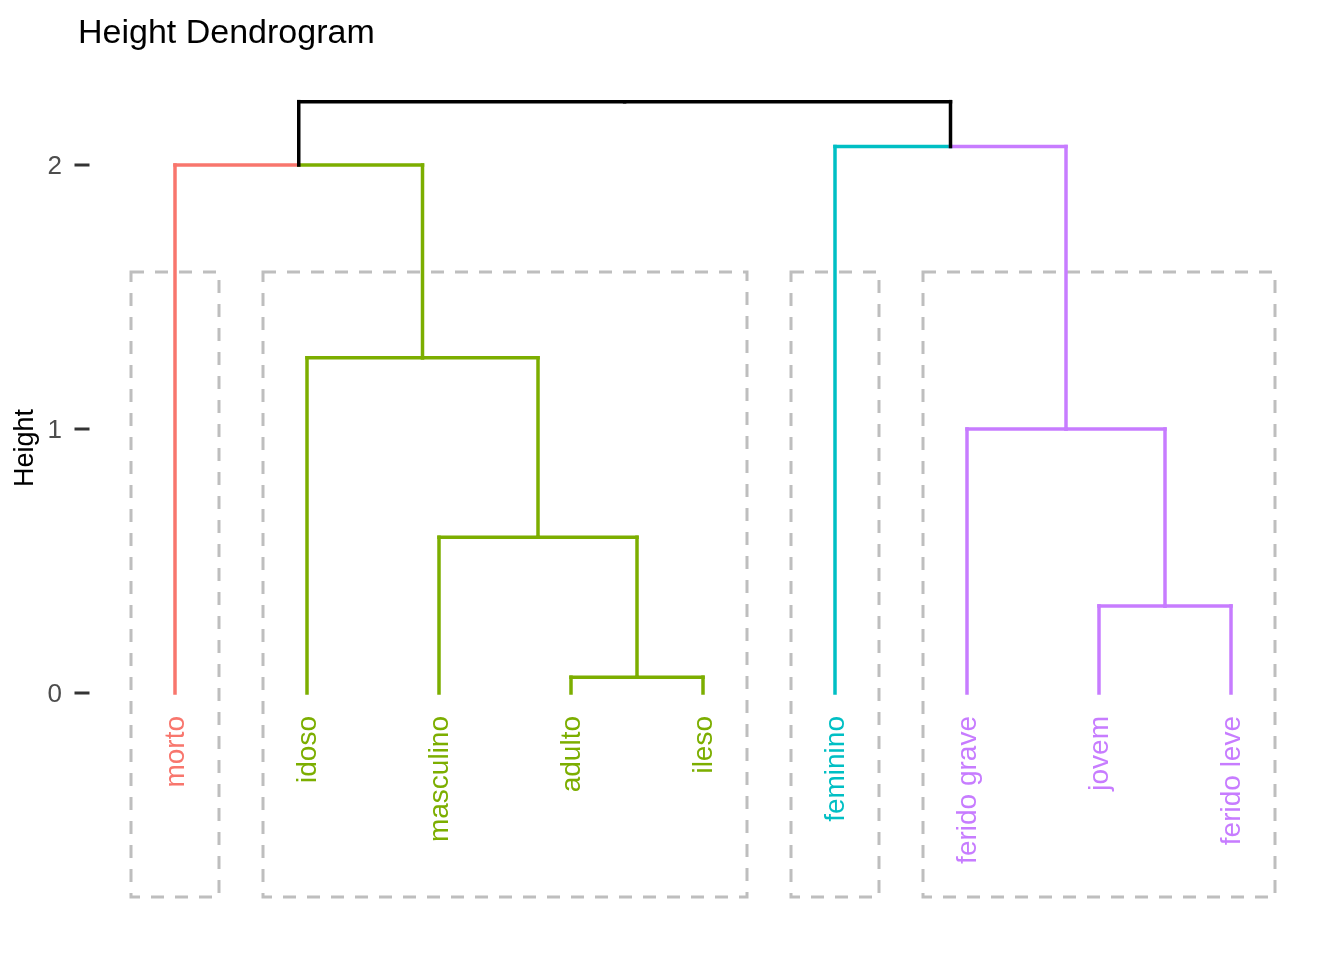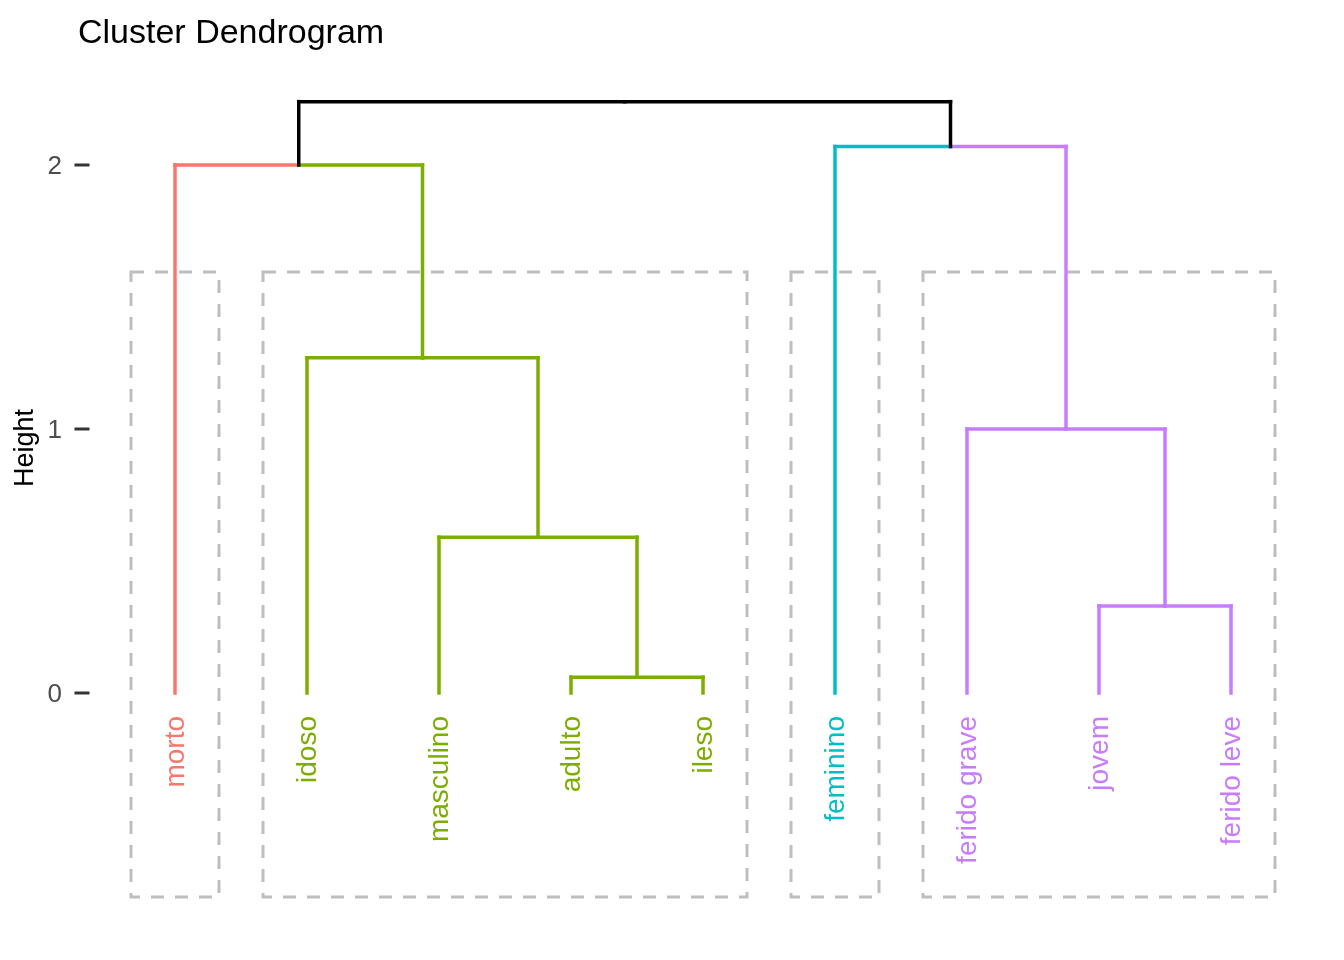--- a/index.html
+++ b/index.html
@@ -55,21 +55,21 @@
   #plot-svg {
     position: absolute;
     left: 0;
     top: 0;
   }
 </style>
 </head>
 <body>
 
 <div id="figure">
-  <div id="chart-title">Cluster Dendrogram</div>
+  <div id="chart-title">Height Dendrogram</div>
   <div id="y-axis-title">Height</div>
   <svg id="plot-svg" width="1344" height="960">
       <rect x="131" y="272" width="88" height="625" fill="none" stroke="#BEBEBE" stroke-width="3" stroke-dasharray="13 11"></rect>
       <rect x="263" y="272" width="484" height="625" fill="none" stroke="#BEBEBE" stroke-width="3" stroke-dasharray="13 11"></rect>
       <rect x="791" y="272" width="88" height="625" fill="none" stroke="#BEBEBE" stroke-width="3" stroke-dasharray="13 11"></rect>
       <rect x="923" y="272" width="352" height="625" fill="none" stroke="#BEBEBE" stroke-width="3" stroke-dasharray="13 11"></rect>
       <line x1="76" y1="693" x2="88" y2="693" stroke="#333333" stroke-width="3" stroke-linecap="square"></line>
       <line x1="76" y1="429" x2="88" y2="429" stroke="#333333" stroke-width="3" stroke-linecap="square"></line>
       <line x1="76" y1="165" x2="88" y2="165" stroke="#333333" stroke-width="3" stroke-linecap="square"></line>
       <line x1="571" y1="693" x2="571" y2="677.16" stroke="#7CAE00" stroke-width="3.5" stroke-linecap="square"></line>

